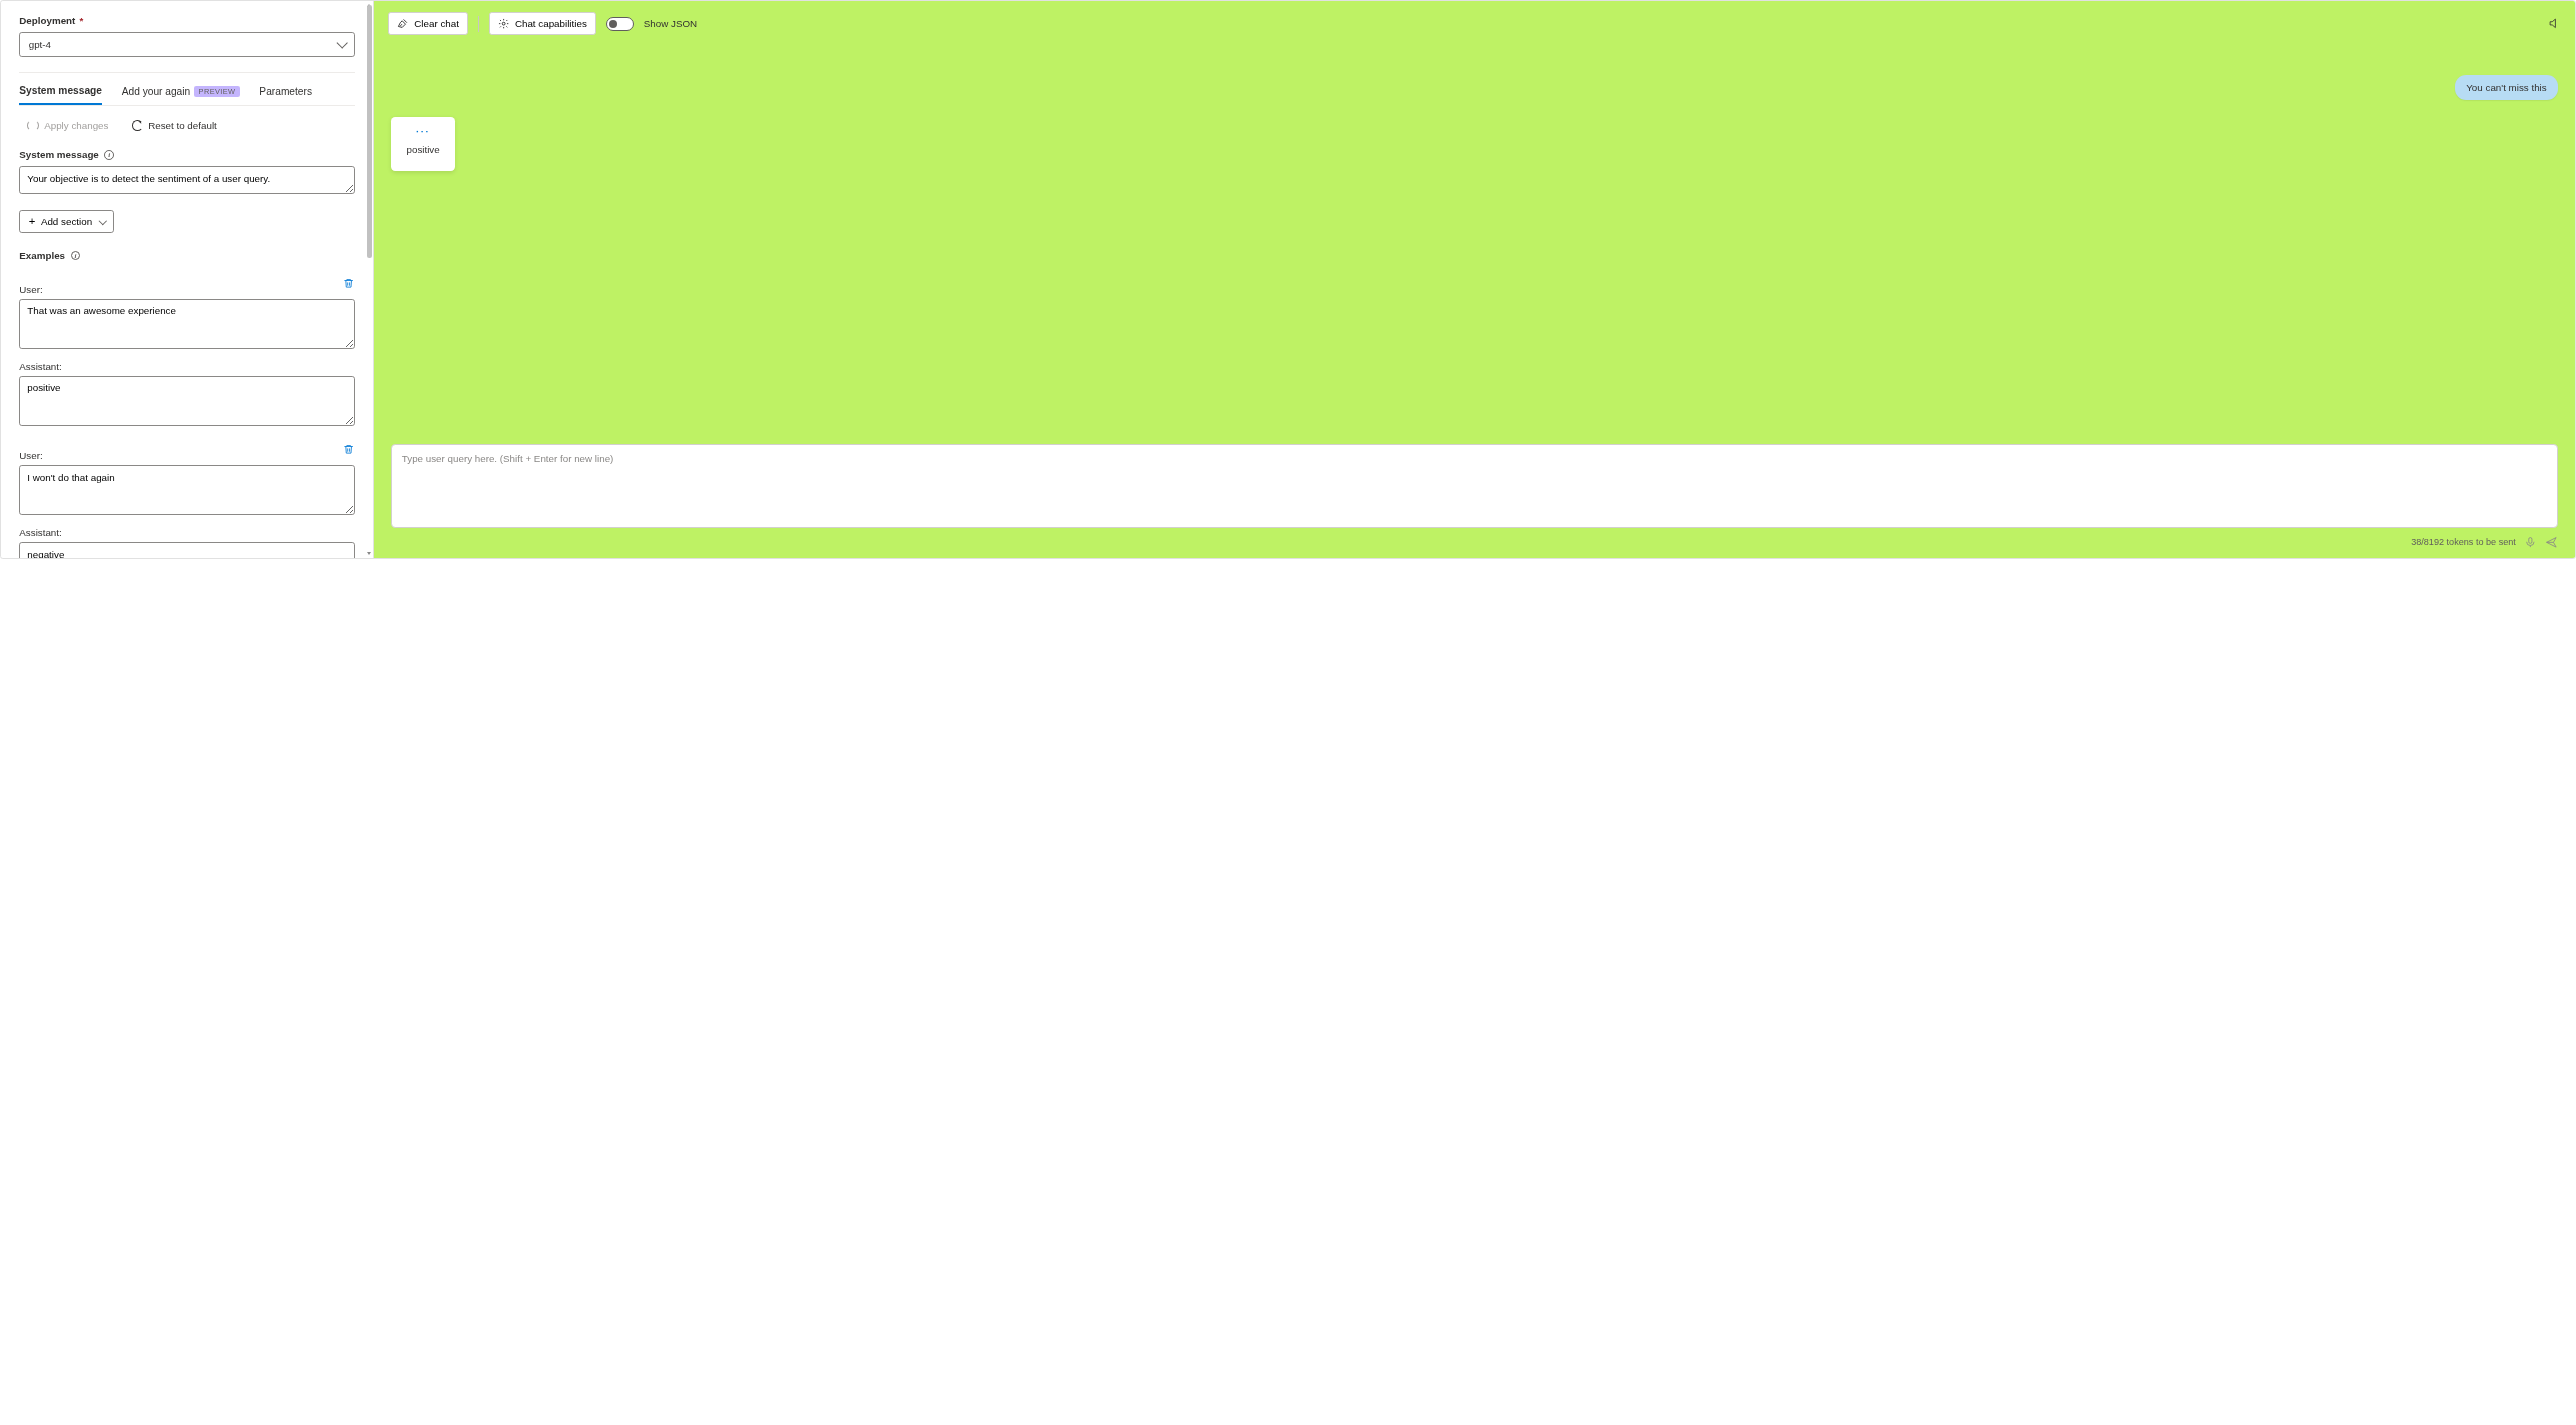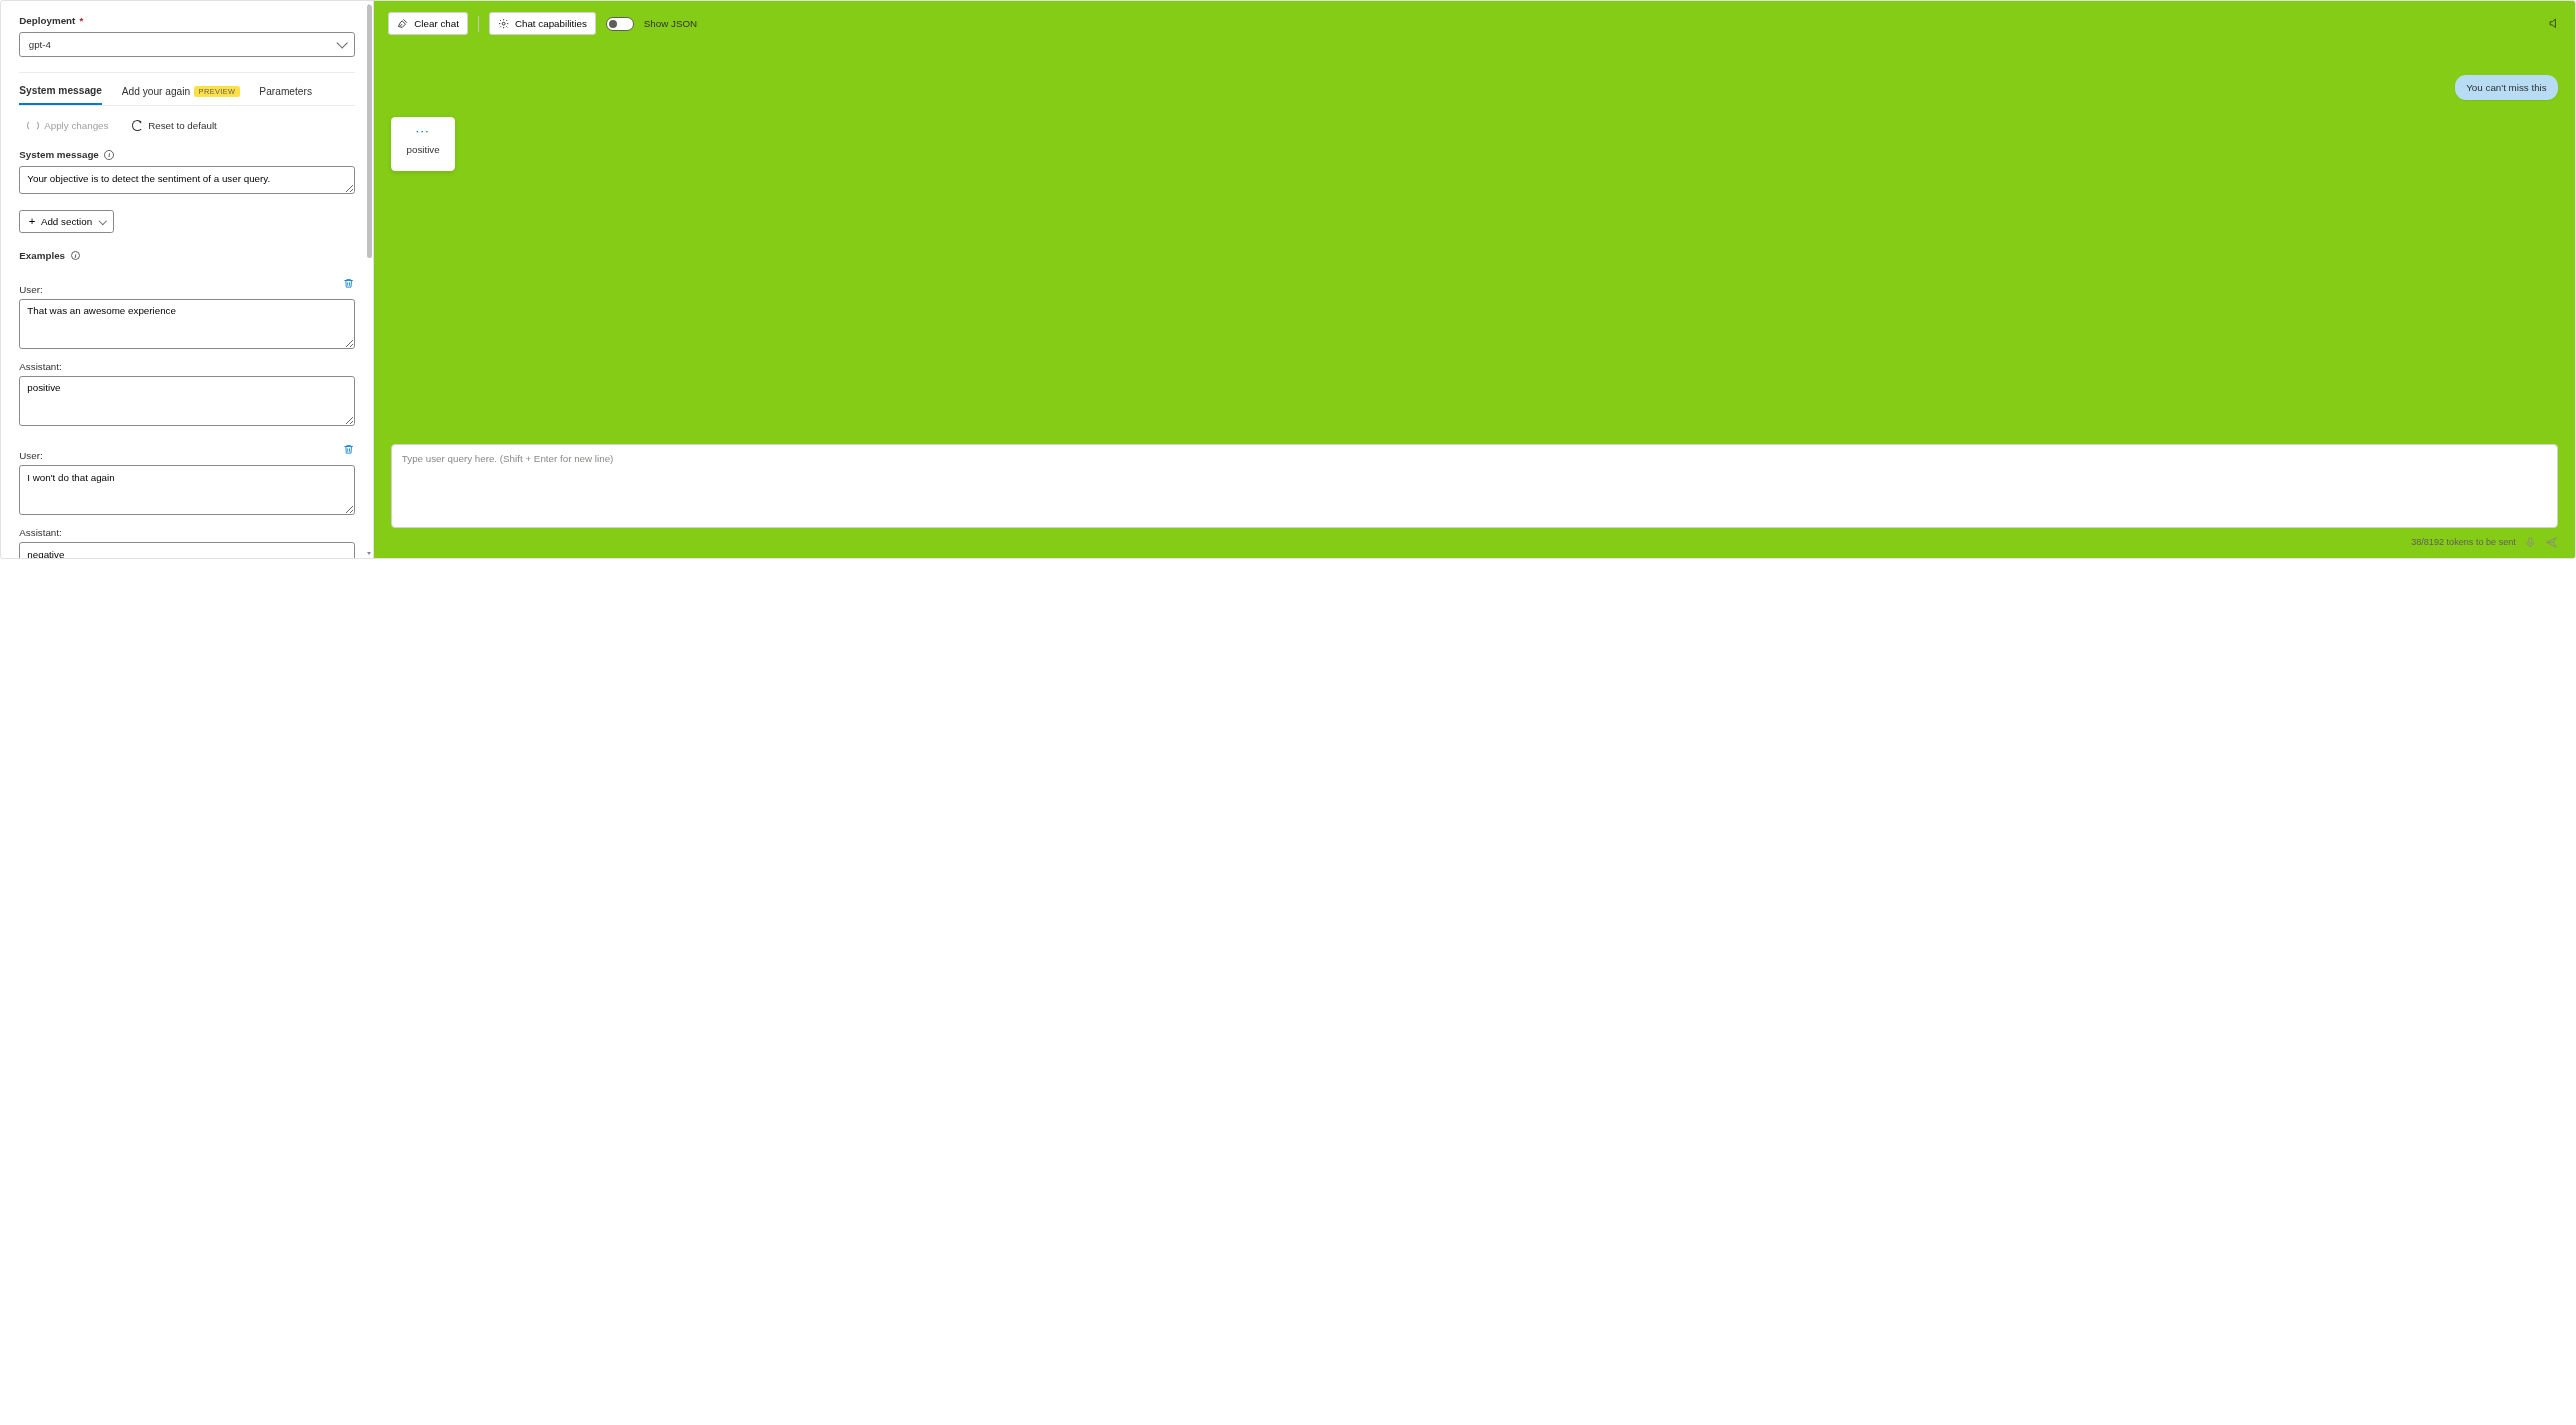--- a/index.html
+++ b/index.html
@@ -102,21 +102,21 @@
     display: flex;
     align-items: center;
     gap: 4.2px;
   }
   .tab.active {
     font-weight: 600;
     border-bottom: 2.1px solid #0078d4;
     margin-bottom: -0.7px;
   }
   .pill {
-    background: #fde047;
+    background: #c4b5fd;
     border-radius: 2.1px;
     padding: 0.7px 4.2px;
     font-size: 7.4px;
     letter-spacing: 0.4px;
     color: #605e5c;
   }
 
   .action-row {
     display: flex;
     gap: 15.5px;
@@ -232,21 +232,21 @@
     color: #0078d4;
     cursor: pointer;
   }
   .trash-svg { width: 11.3px; height: 12.7px; }
 
   .small-label { font-size: 9.8px; margin-top: 9.8px; }
 
   
   .right-panel {
     flex: 1;
-    background: #84cc16;
+    background: #bef264;
     display: flex;
     flex-direction: column;
     position: relative;
   }
   .toolbar {
     display: flex;
     align-items: center;
     gap: 9.8px;
     padding: 11.3px 14px;
   }

